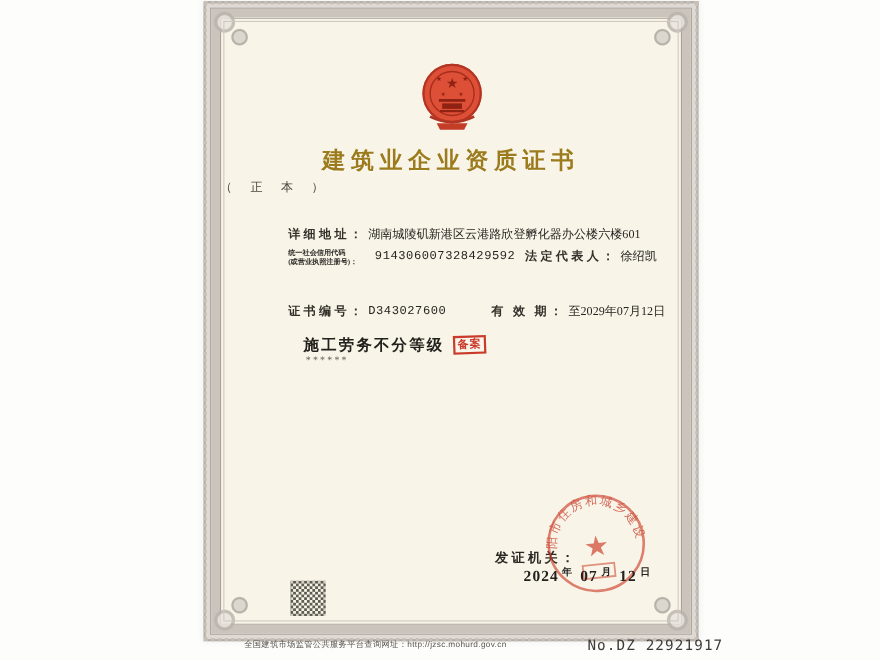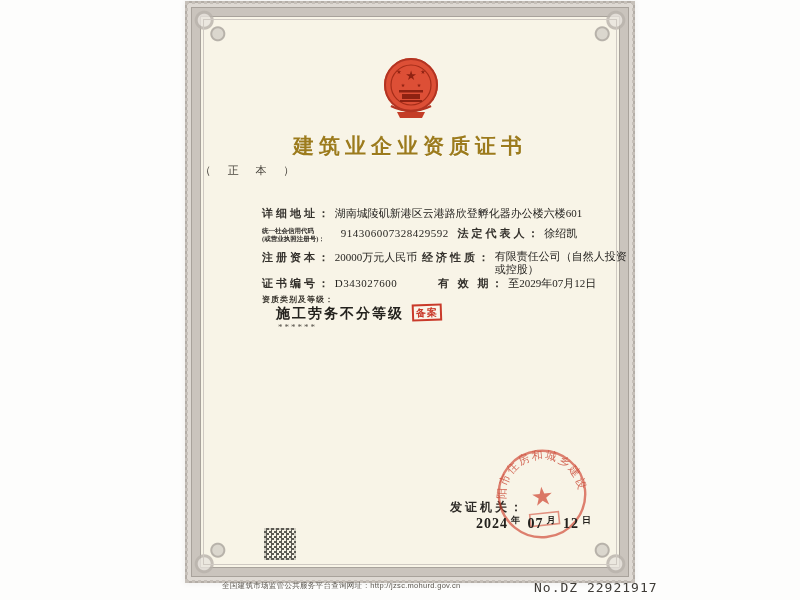--- a/index.html
+++ b/index.html
@@ -28,21 +28,21 @@
   .title{left:0;top:116px;width:100%;text-align:center;font-size:21px;font-weight:bold;
          color:#9c7b1d;letter-spacing:5px;text-shadow:0 1px 0 rgba(255,255,255,.6);}
   .subtitle{left:0;top:147px;width:100%;font-size:11px;color:#4a463f;letter-spacing:7px;}
 
   
   .row{left:62px;width:348px;font-size:11px;line-height:14px;white-space:nowrap;}
   .flabel{display:inline-block;font-weight:bold;color:#33302b;letter-spacing:3px;vertical-align:top;}
   .fvalue{display:inline-block;color:#262421;vertical-align:top;}
   .lbl-sm{font-size:6.5px;line-height:7.5px;letter-spacing:0;font-weight:bold;display:inline-block;
           width:76px;vertical-align:top;margin-top:1px;}
-  .num{letter-spacing:.5px;}
+  .num{letter-spacing:.5px;font-family:Liberation Mono, monospace;}
   .wrapval{white-space:normal;width:136px;line-height:13px;}
   .cat-label{left:62px;width:200px;font-size:8px;font-weight:bold;letter-spacing:1px;color:#3a362f;}
   .cat-value{left:76px;font-size:14px;font-weight:bold;letter-spacing:2px;color:#23211d;}
   .stamp{display:inline-block;margin-left:8px;border:2px solid #c93a2a;color:#c93a2a;
          font-size:10px;font-weight:bold;letter-spacing:1px;padding:0 2px;line-height:13px;
          transform:rotate(-2deg) translateY(-2px);background:rgba(255,255,255,.15);}
   .asterisks{left:78px;font-size:9px;letter-spacing:2px;color:#55514a;}
 
   
   .issuer{left:250px;top:462px;font-size:12px;font-weight:bold;letter-spacing:3px;color:#2c2925;margin-top:21px;}
@@ -105,35 +105,28 @@
     <div class="abs row" style="top:210px">
       <span class="lbl-sm">
         <span>统一社会信用代码</span><br>
         <span>(或营业执照注册号)：</span>
       </span>
       <span class="fvalue num">914306007328429592</span>
       <span class="flabel" style="margin-left:6px">法定代表人：</span>
       <span class="fvalue">徐绍凯</span>
     </div>
 
-    <div class="abs row" style="top:234px">
-      <span class="flabel">注册资本：</span>
-      <span class="fvalue">20000万元人民币</span>
-      <span class="flabel" style="margin-left:2px">经济性质：</span>
-      <span class="fvalue wrapval">有限责任公司（自然人投资或控股）</span>
-    </div>
 
     <div class="abs row" style="top:260px">
       <span class="flabel">证书编号：</span>
       <span class="fvalue num">D343027600</span>
       <span class="flabel" style="margin-left:38px">有 效 期：</span>
       <span class="fvalue">至2029年07月12日</span>
     </div>
 
-    <div class="abs cat-label" style="top:278px">资质类别及等级：</div>
     <div class="abs cat-value" style="top:289px">
       <span>施工劳务不分等级</span><span class="stamp">备案</span>
     </div>
     <div class="abs asterisks" style="top:306px">******</div>
 
     <div class="abs issuer">发证机关：</div>
     <div class="abs seal">
       <svg width="96" height="96" viewBox="0 0 120 120">
         <circle cx="60" cy="60" r="54" fill="none" stroke="rgba(206,62,42,.75)" stroke-width="3"></circle>
         <defs>

